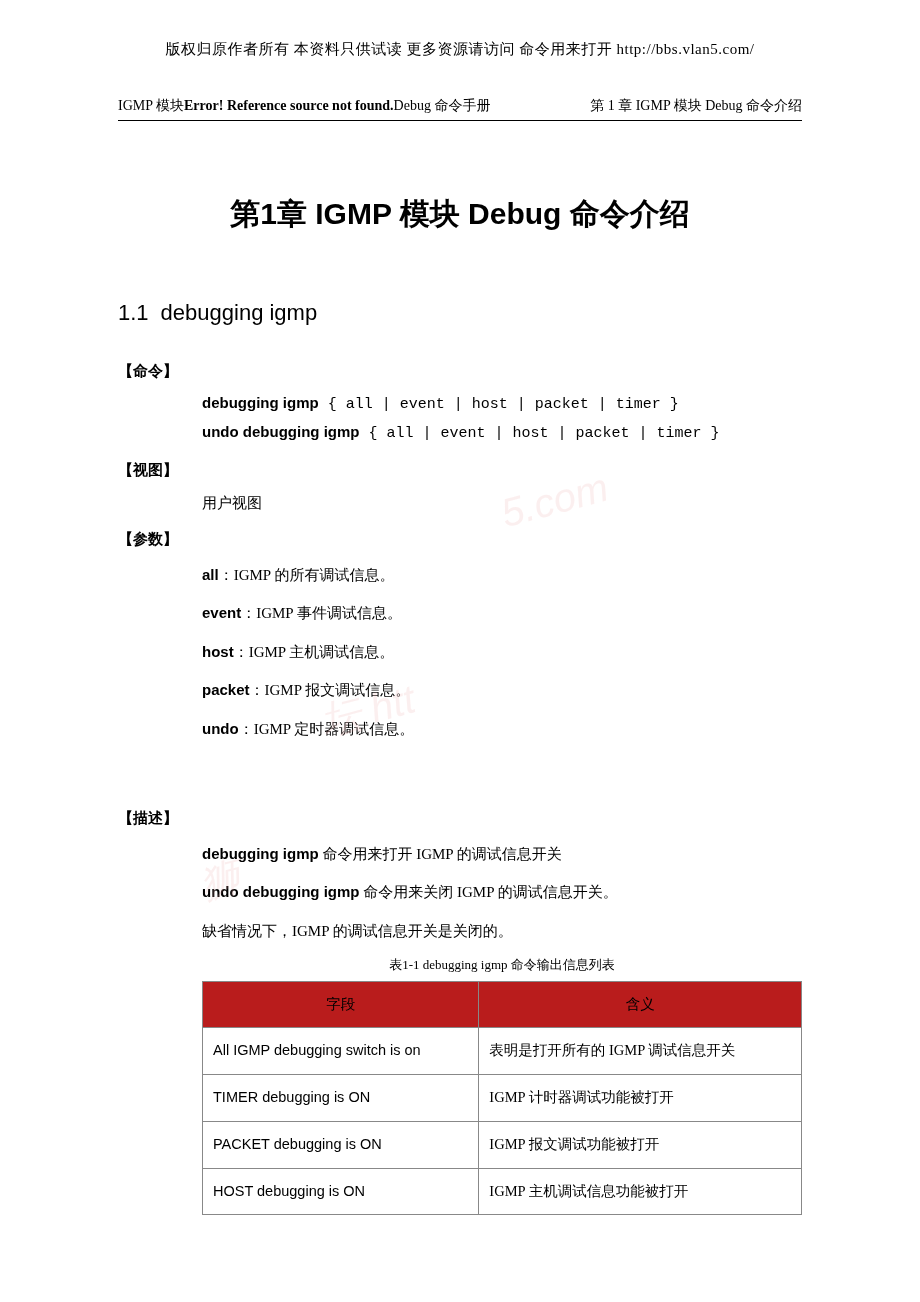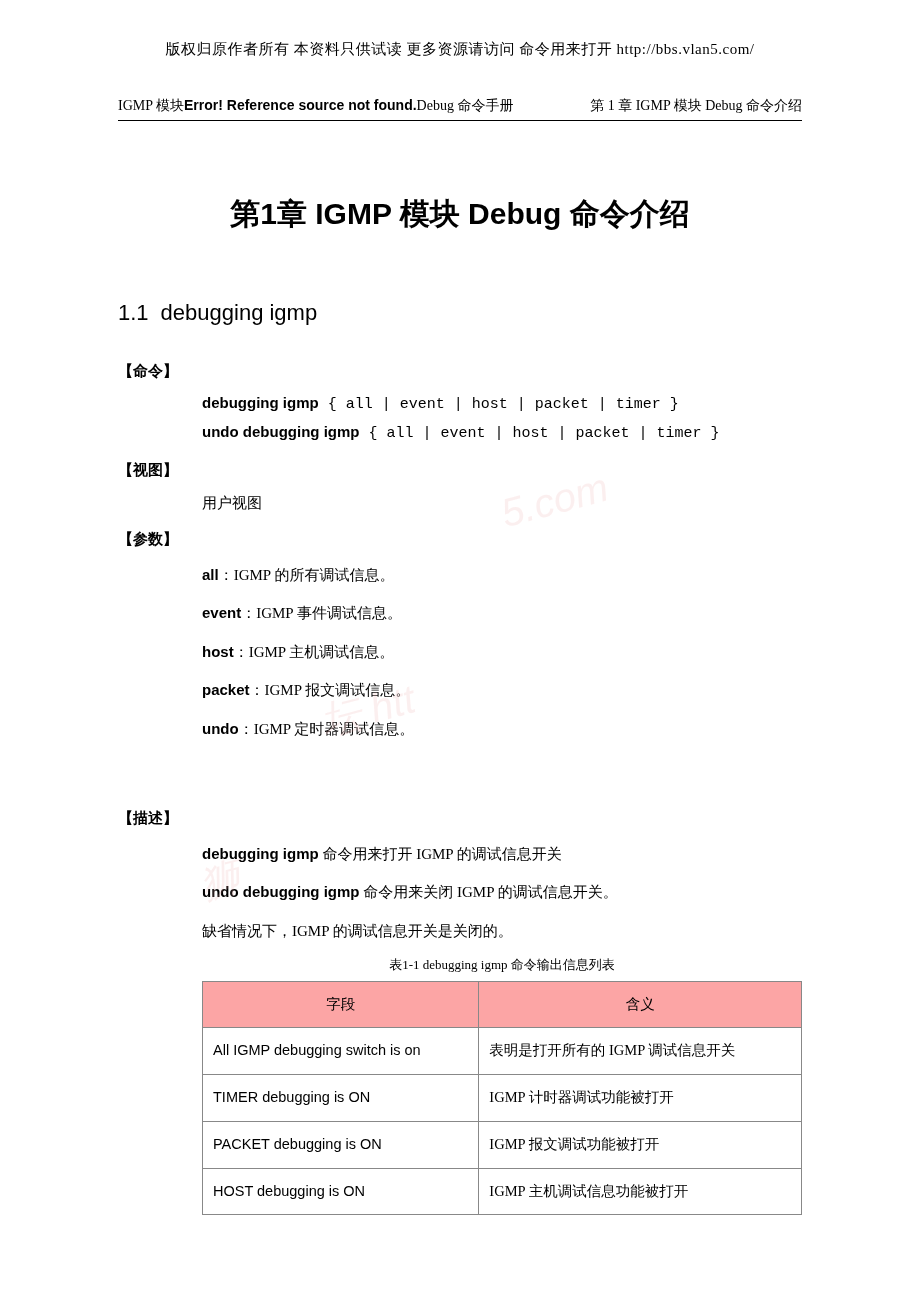--- a/index.html
+++ b/index.html
@@ -23,21 +23,21 @@
     letter-spacing: 0.5px;
   }
   .header-line {
     display: flex;
     justify-content: space-between;
     font-size: 14px;
     border-bottom: 1px solid #000;
     padding-bottom: 4px;
     margin-bottom: 70px;
   }
-  .header-left b { font-family: Liberation Sans, sans-serif; font-weight: bold; }
+  .header-left b { font-family: Liberation Serif, serif; font-weight: bold; }
   .chapter-title {
     text-align: center;
     font-family: Arial, "SimHei", sans-serif;
     font-weight: bold;
     font-size: 30px;
     margin-bottom: 58px;
   }
   .section-num {
     font-family: Arial, sans-serif;
     font-size: 22px;
@@ -80,21 +80,21 @@
     margin-left: 84px;
     width: calc(100% - 84px);
     font-size: 14.5px;
   }
   th, td {
     border: 1px solid #888;
     padding: 12px 10px;
     text-align: left;
   }
   th {
-    background: #fca5a5;
+    background: #b91c1c;
     text-align: center;
     font-weight: normal;
     font-family: "SimSun", serif;
   }
   td.col1 { font-family: Arial, sans-serif; }
   .watermark {
     position: absolute;
     color: #eaa;
     opacity: 0.18;
     font-size: 40px;

